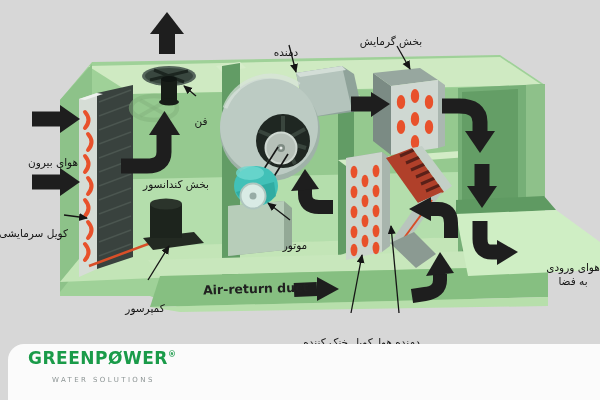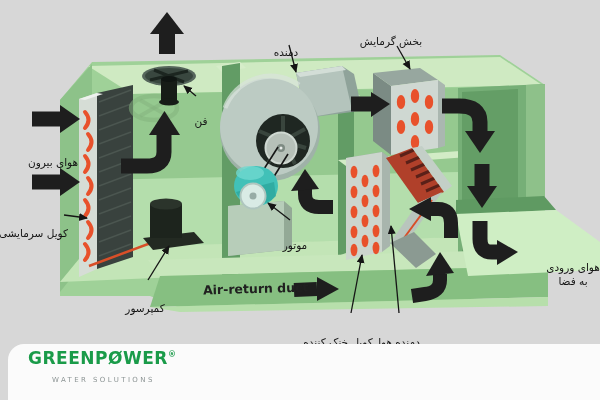--- a/index.html
+++ b/index.html
@@ -250,20 +250,21 @@
     <path class="leader" d="M148,280 L169,246" marker-end="url(#lh)"></path>
     <path class="leader" d="M290,220 L268,203" marker-end="url(#lh)"></path>
     <path class="leader" d="M351,313 L362,255" marker-end="url(#lh)"></path>
     <path class="leader" d="M399,313 L391,226" marker-end="url(#lh)"></path>
   </g>
 </svg>
 
 <div class="lbl" style="left:18px;top:136px;width:70px;">هوای بیرون</div>
 <div class="lbl" style="left:0px;top:207px;width:68px;">کویل سرمایشی</div>
 <div class="lbl" style="left:116px;top:282px;width:58px;">کمپرسور</div>
+<div class="lbl" style="left:134px;top:158px;width:84px;">بخش کندانسور</div>
 <div class="lbl" style="left:188px;top:95px;width:26px;">فن</div>
 <div class="lbl" style="left:262px;top:26px;width:48px;">دمنده</div>
 <div class="lbl" style="left:356px;top:15px;width:70px;">بخش گرمایش</div>
 <div class="lbl" style="left:274px;top:219px;width:42px;">موتور</div>
 <div class="lbl" style="left:294px;top:316px;width:88px;">کویل خنک کننده</div>
 <div class="lbl" style="left:372px;top:316px;width:54px;">دمنده هوا</div>
 <div class="lbl supply" style="left:544px;top:241px;width:58px;">
   <div>هوای ورودی</div>
   <div>به فضا</div>
 </div>

